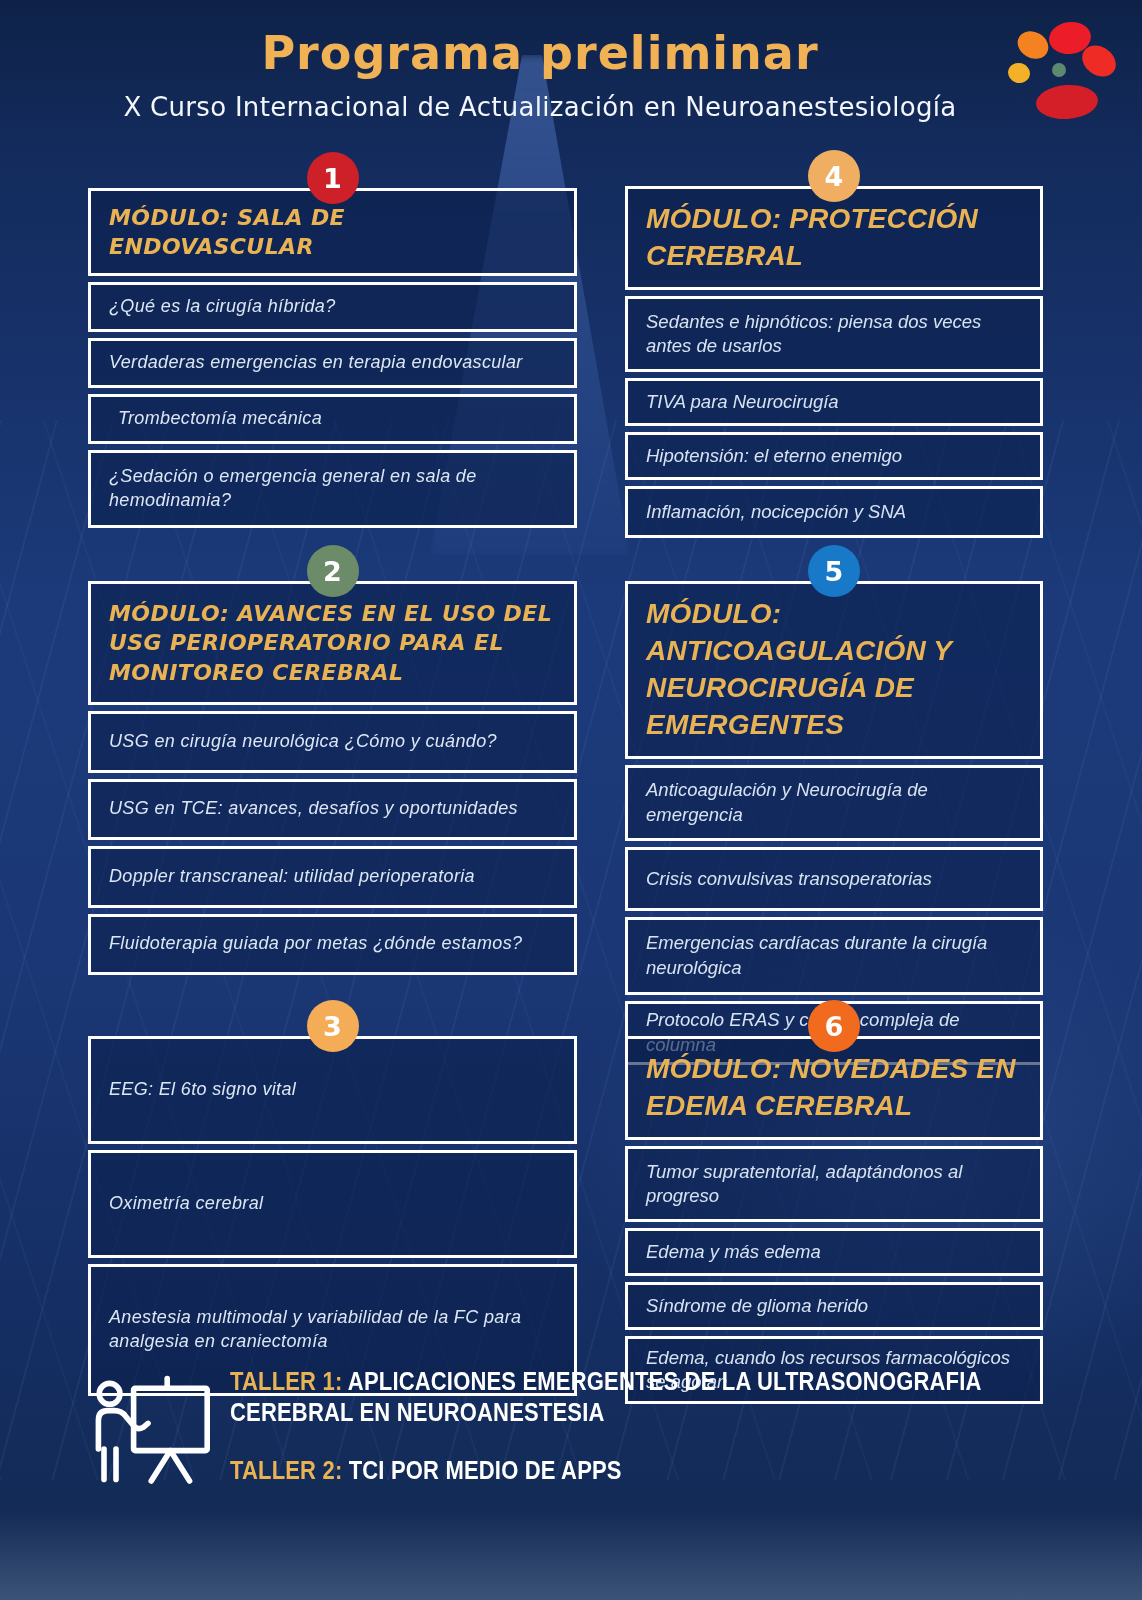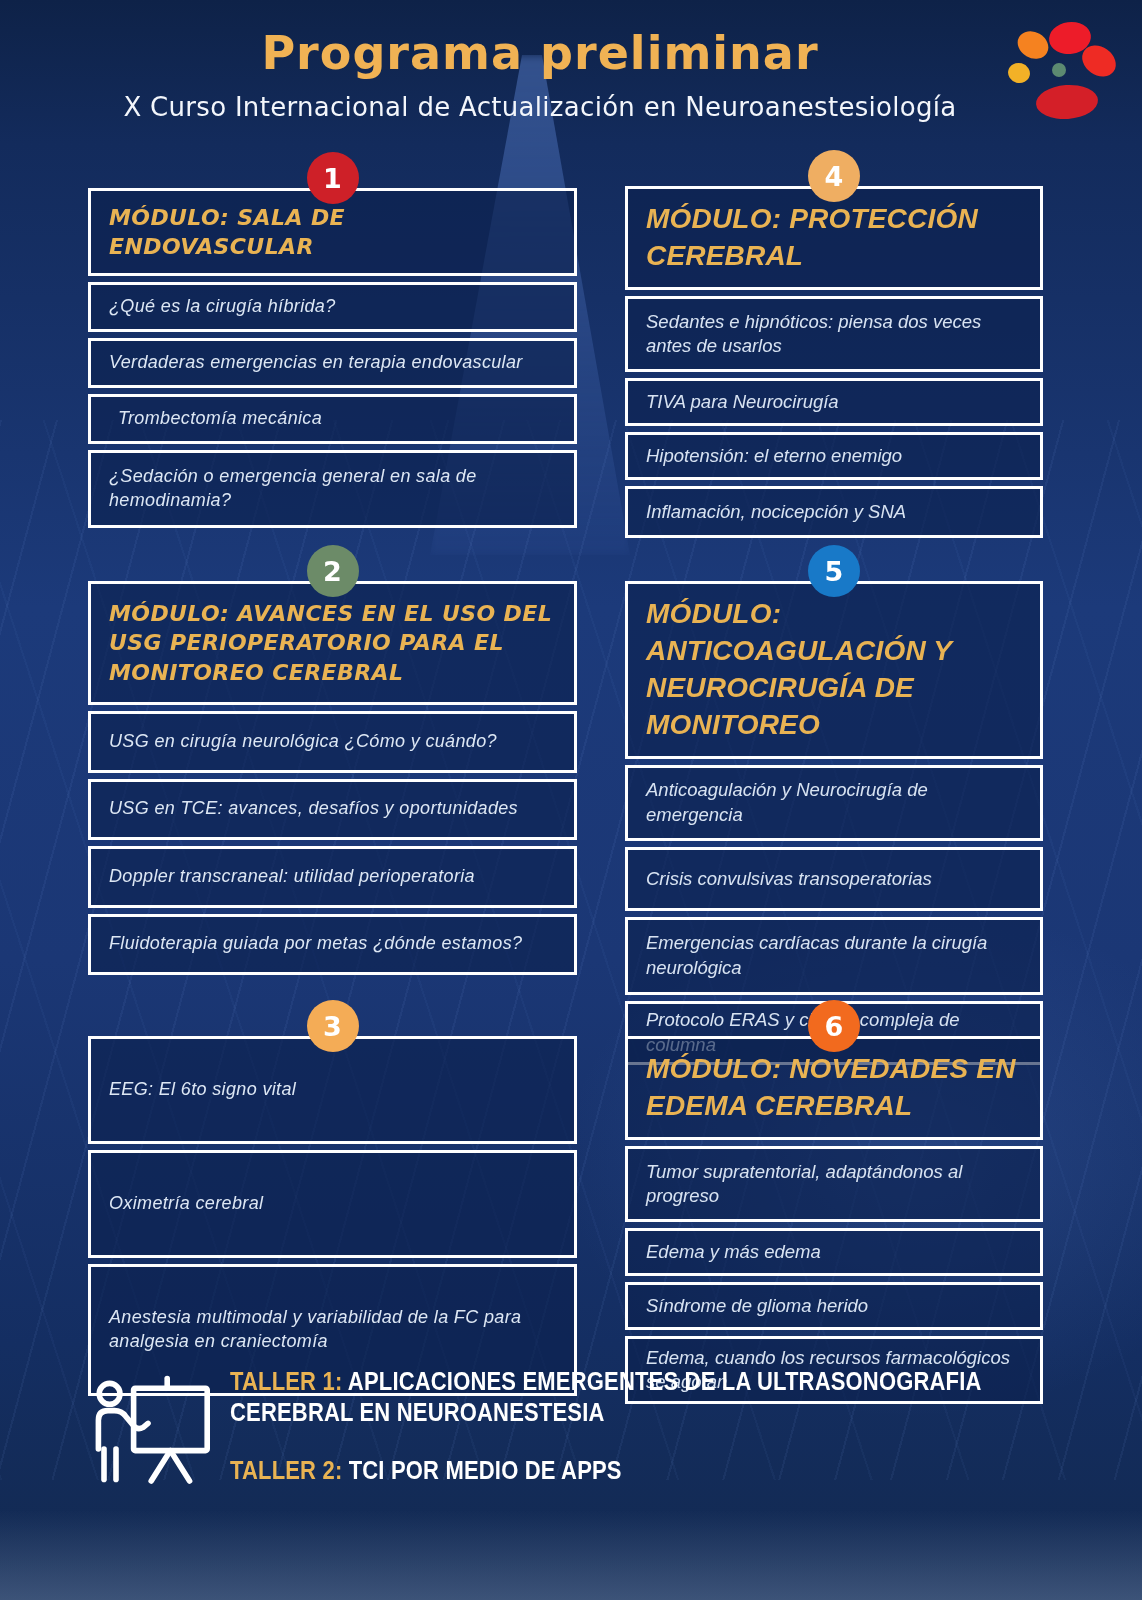--- a/index.html
+++ b/index.html
@@ -129,21 +129,21 @@
     <div class="card mitem" style="flex:1 1 auto; min-height:48px;">TIVA para Neurocirugía</div>
     <div class="card mitem" style="flex:1 1 auto; min-height:48px;">Hipotensión: el eterno enemigo</div>
     <div class="card mitem" style="flex:1 1 auto; min-height:52px;">Inflamación, nocicepción y SNA</div>
   </div>
 </div>
 
 <div class="module col-r" id="m5" style="left:625px; top:545px; width:418px;">
   <div class="badge" style="background: rgb(24, 121, 200);">5</div>
   <div class="mbox" style="height:394px;">
     <div class="card mhead" style="flex:0 0 auto; min-height:88px;">
-        <span class="t">MÓDULO: ANTICOAGULACIÓN Y NEUROCIRUGÍA DE MONITOREO</span>
+        <span class="t">MÓDULO: ANTICOAGULACIÓN Y NEUROCIRUGÍA DE EMERGENTES</span>
       </div>
     <div class="card mitem" style="flex:1 1 auto; min-height:76px;">Anticoagulación y Neurocirugía de emergencia</div>
     <div class="card mitem" style="flex:1 1 auto; min-height:64px;">Crisis convulsivas transoperatorias</div>
     <div class="card mitem" style="flex:1 1 auto; min-height:78px;">Emergencias cardíacas durante la cirugía neurológica</div>
     <div class="card mitem" style="flex:1 1 auto; min-height:64px;">Protocolo ERAS y cirugía compleja de columna</div>
   </div>
 </div>
 
 <div class="module col-r" id="m6" style="left:625px; top:1000px; width:418px;">
   <div class="badge" style="background: rgb(242, 106, 30);">6</div>

